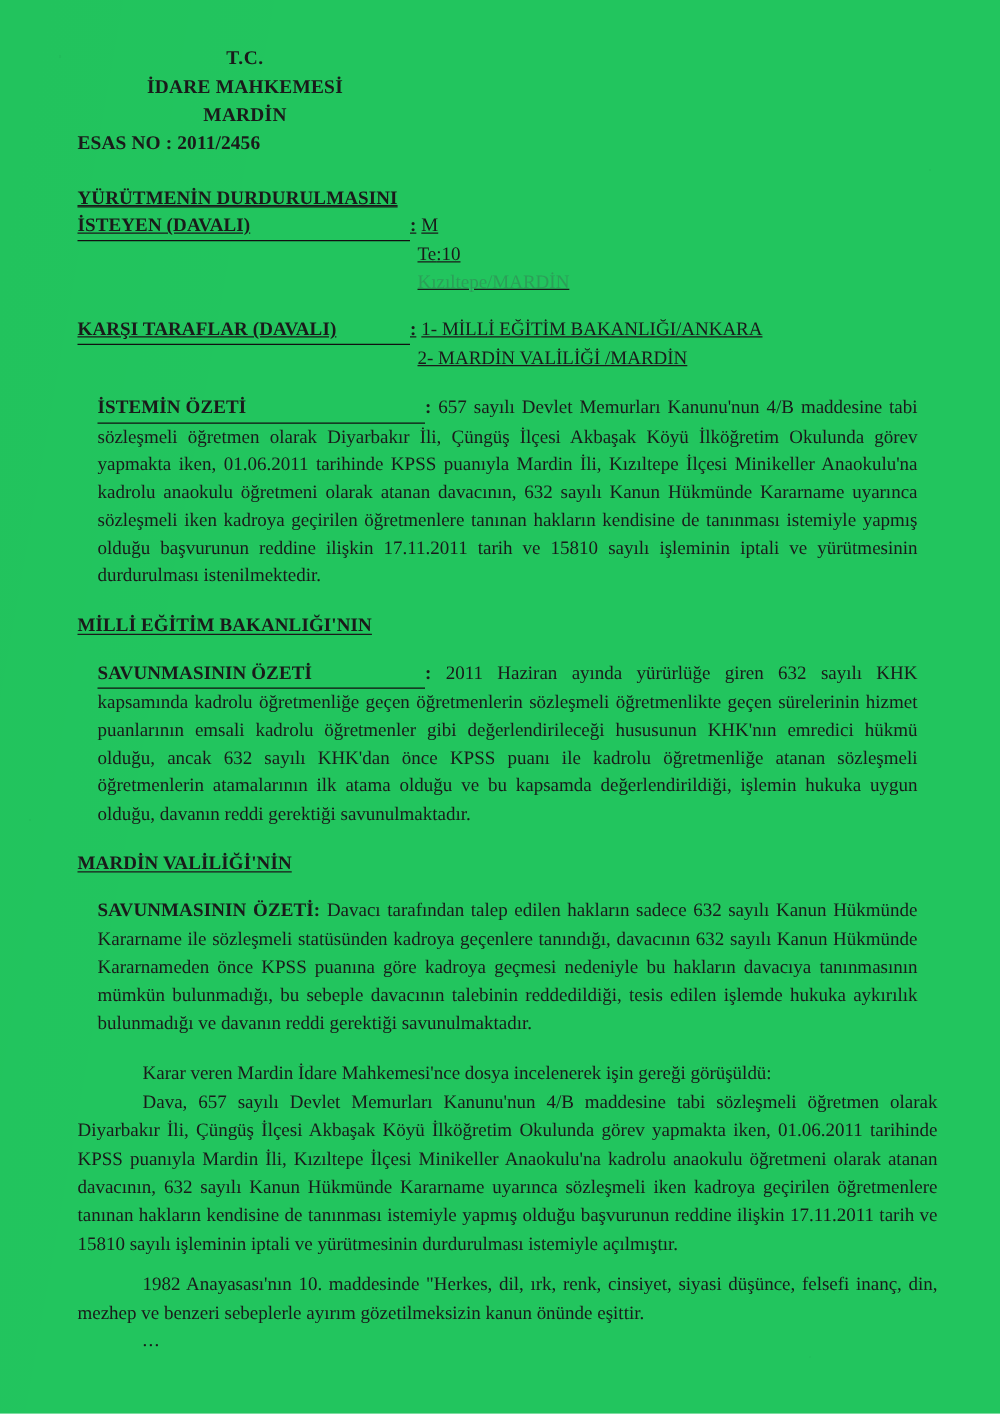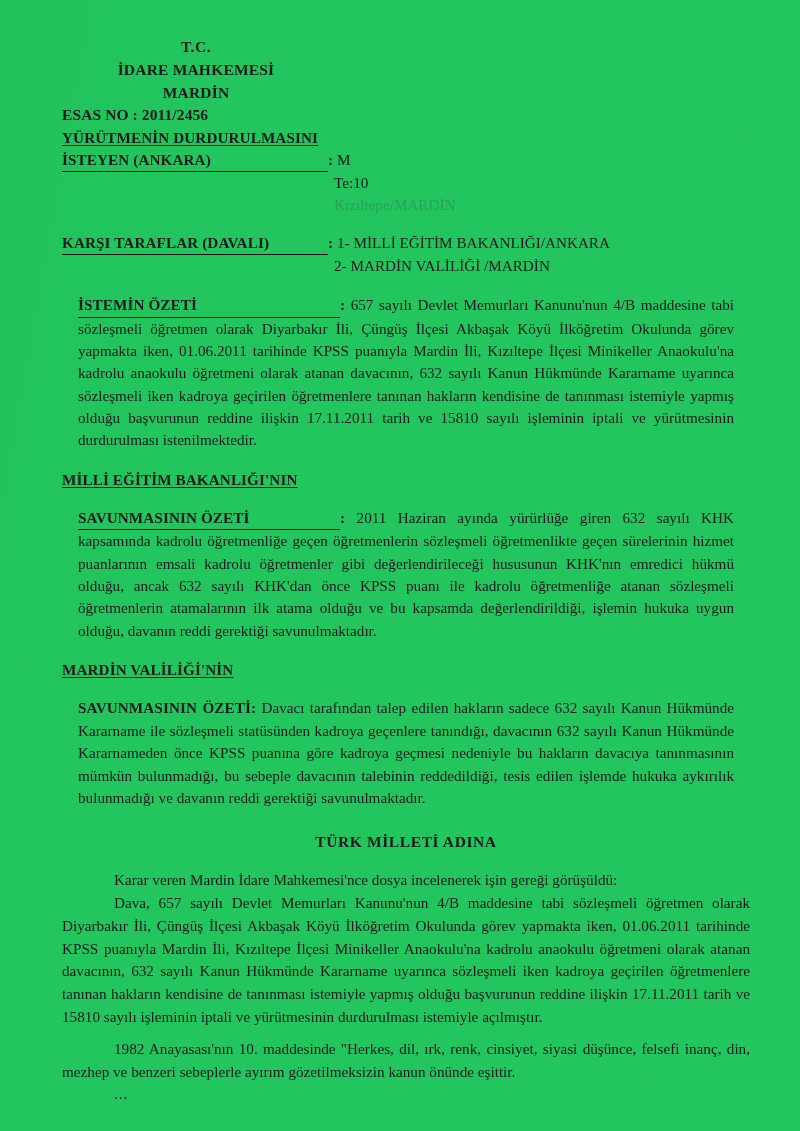--- a/index.html
+++ b/index.html
@@ -54,22 +54,24 @@
     text-align: left;
     margin-left: 0px;
     font-weight: bold;
     font-size: 15.5px;
     letter-spacing: 0.1px;
   }
   .esas-line .esas-value { font-weight: bold; }
 
   
   .parties {
+    margin-top: 21px;
     font-size: 15.2px;
     line-height: 1.45;
+    text-decoration: underline;
   }
   .party-row {
     display: flex;
     align-items: flex-start;
   }
   .party-label {
     font-weight: bold;
     text-decoration: underline;
     text-underline-offset: 2px;
     white-space: nowrap;
@@ -177,21 +179,21 @@
         <span>ESAS NO :</span>
         <span class="esas-value">2011/2456</span>
       </div>
     </div>
 
     <div class="parties">
 
       <div class="party-label">YÜRÜTMENİN DURDURULMASINI</div>
 
       <div class="party-row">
-        <span class="party-label-box">İSTEYEN (ANKARA)</span>
+        <span class="party-label-box">İSTEYEN (DAVALI)</span>
         <span class="party-colon">:</span>
         <span class="party-value">M</span>
         <span class="redacted">                                    </span>
       </div>
 
       <div class="party-sub">
         <span class="party-value">Te</span><span class="redacted">                                 </span><span class="party-value">:10</span>
       </div>
 
       <div class="party-sub ghost">Kızıltepe/MARDİN</div>
@@ -213,21 +215,20 @@
     <div class="section">
       <div class="sec-head-line">MİLLİ EĞİTİM BAKANLIĞI'NIN</div>
       <p><span class="sec-label-wide">SAVUNMASININ ÖZETİ</span><span class="sec-colon">:</span> <span>2011 Haziran ayında yürürlüğe giren 632 sayılı KHK kapsamında kadrolu öğretmenliğe geçen öğretmenlerin sözleşmeli öğretmenlikte geçen sürelerinin hizmet puanlarının emsali kadrolu öğretmenler gibi değerlendirileceği hususunun KHK'nın emredici hükmü olduğu, ancak 632 sayılı KHK'dan önce KPSS puanı ile  kadrolu öğretmenliğe atanan  sözleşmeli öğretmenlerin  atamalarının ilk atama olduğu ve bu kapsamda değerlendirildiği, işlemin hukuka uygun olduğu, davanın reddi gerektiği savunulmaktadır.</span></p>
     </div>
 
     <div class="section">
       <div class="sec-head-line">MARDİN VALİLİĞİ'NİN</div>
       <p><span class="sec-label">SAVUNMASININ  ÖZETİ:</span> <span>Davacı tarafından talep edilen hakların sadece 632 sayılı Kanun Hükmünde Kararname ile sözleşmeli statüsünden kadroya geçenlere tanındığı, davacının 632 sayılı Kanun Hükmünde Kararnameden önce KPSS puanına göre kadroya geçmesi nedeniyle bu hakların davacıya tanınmasının mümkün bulunmadığı, bu sebeple davacının talebinin reddedildiği, tesis edilen işlemde hukuka aykırılık bulunmadığı ve davanın reddi gerektiği savunulmaktadır.</span></p>
     </div>
 
-    <div class="adina">TÜRK MİLLETİ ADINA</div>
 
     <div class="body-block">
       <p>Karar veren Mardin İdare Mahkemesi'nce dosya incelenerek işin gereği görüşüldü:</p>
       <p>Dava, 657 sayılı Devlet Memurları Kanunu'nun 4/B maddesine tabi sözleşmeli öğretmen olarak Diyarbakır İli, Çüngüş İlçesi Akbaşak Köyü İlköğretim Okulunda görev yapmakta iken, 01.06.2011 tarihinde KPSS puanıyla Mardin İli, Kızıltepe İlçesi Minikeller Anaokulu'na kadrolu anaokulu öğretmeni olarak atanan davacının, 632 sayılı Kanun Hükmünde Kararname uyarınca sözleşmeli iken kadroya geçirilen öğretmenlere tanınan hakların kendisine de tanınması istemiyle yapmış olduğu başvurunun reddine ilişkin 17.11.2011 tarih ve 15810 sayılı işleminin iptali ve yürütmesinin durdurulması istemiyle açılmıştır.</p>
       <div class="gap-sm"></div>
       <p>1982 Anayasası'nın 10. maddesinde "Herkes, dil, ırk, renk, cinsiyet, siyasi düşünce, felsefi inanç, din, mezhep ve benzeri sebeplerle ayırım gözetilmeksizin kanun önünde eşittir.</p>
       <div class="ellipsis-line">...</div>
     </div>
 
   </div>

